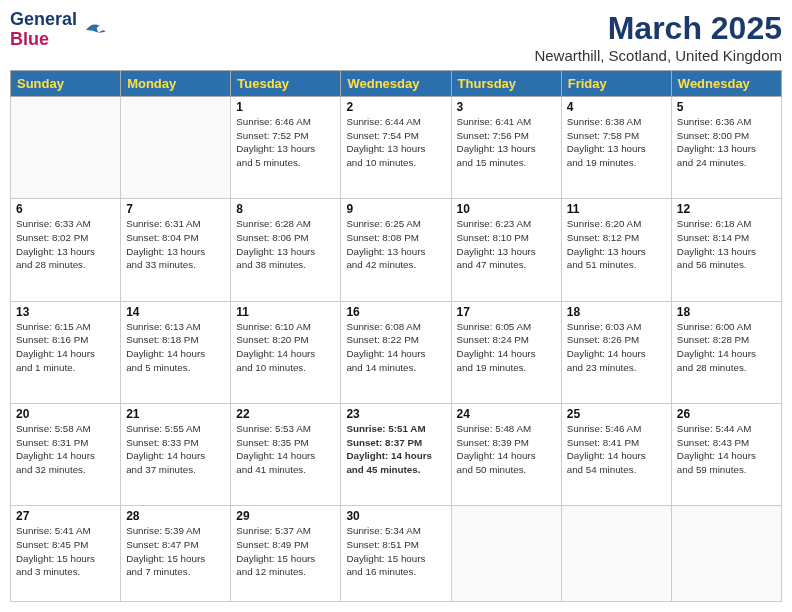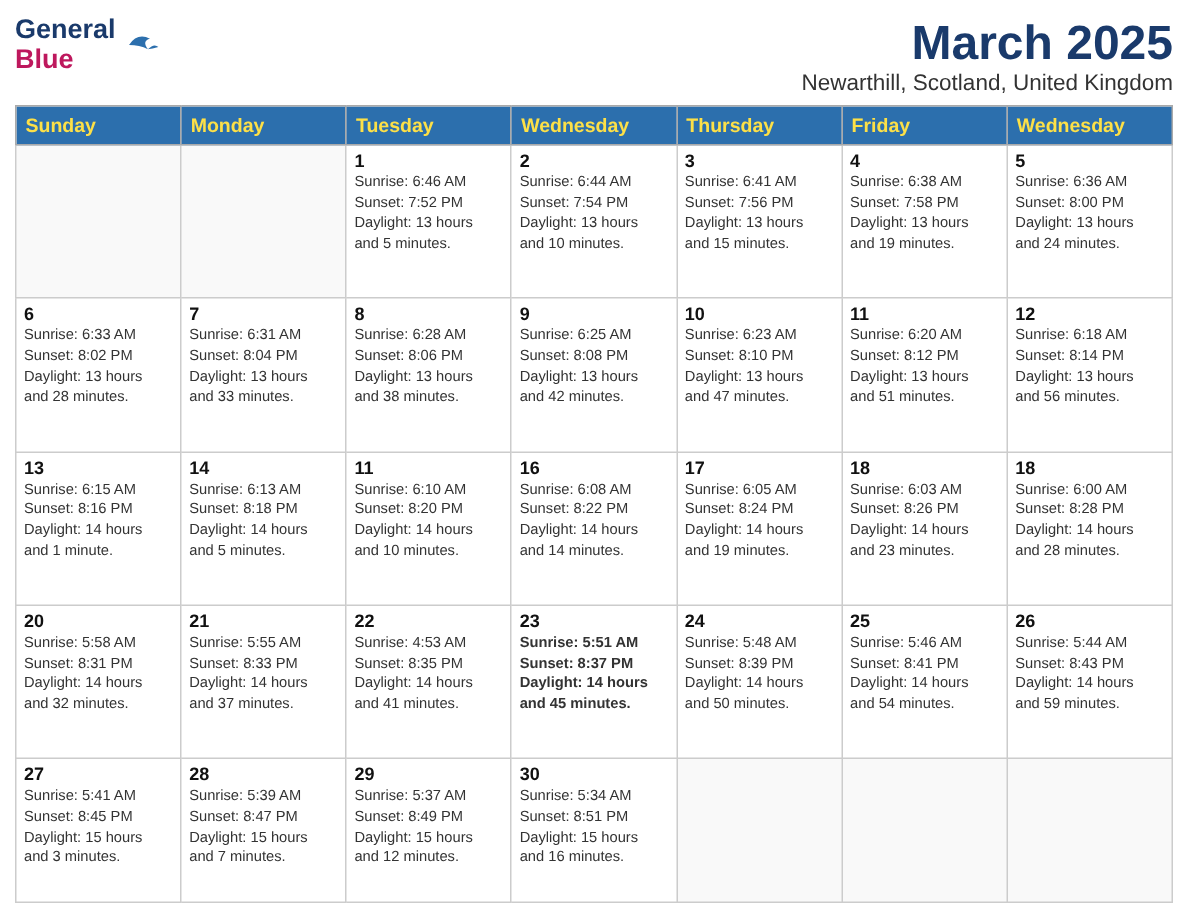--- a/index.html
+++ b/index.html
@@ -282,21 +282,21 @@
           </td>
           <td>
             <div class="day-num">21</div>
             <div class="day-info" style="white-space: pre-line;">Sunrise: 5:55 AM
 Sunset: 8:33 PM
 Daylight: 14 hours
 and 37 minutes.</div>
           </td>
           <td>
             <div class="day-num">22</div>
-            <div class="day-info" style="white-space: pre-line;">Sunrise: 4:53 AM
+            <div class="day-info" style="white-space: pre-line;">Sunrise: 5:53 AM
 Sunset: 8:35 PM
 Daylight: 14 hours
 and 41 minutes.</div>
           </td>
           <td>
             <div class="day-num">23</div>
             <div class="day-info" style="white-space: pre-line; font-weight: bold;">Sunrise: 5:51 AM
 Sunset: 8:37 PM
 Daylight: 14 hours
 and 45 minutes.</div>

